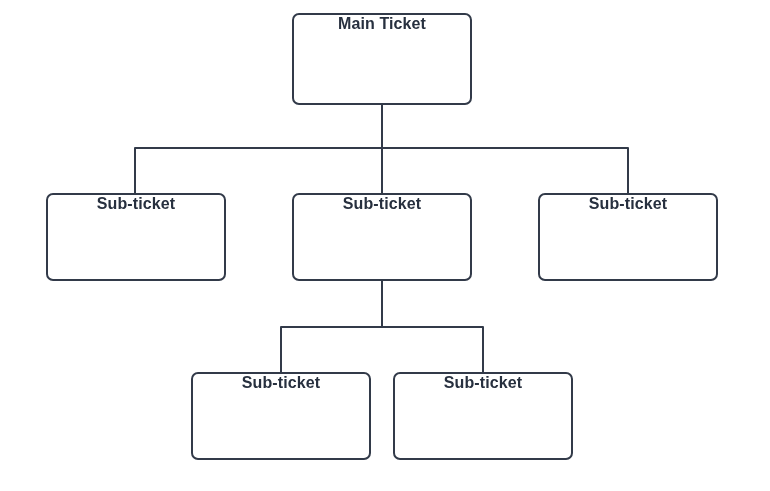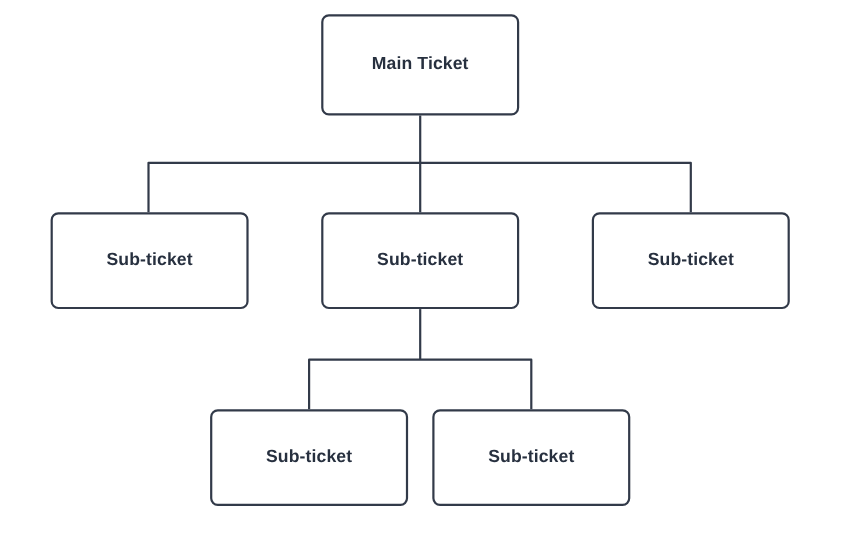--- a/index.html
+++ b/index.html
@@ -34,21 +34,21 @@
     stroke-linecap: butt;
   }
 
   .node {
     position: absolute;
     width: 180px;
     background: var(--node-fill);
     border: 2px solid var(--line);
     border-radius: 7px;
     display: flex;
-    align-items: center;
+    align-items: flex-start;
     justify-content: center;
   }
   .node .label {
     font-size: 16px;
     font-weight: bold;
     color: var(--text);
     letter-spacing: 0.1px;
   }
 
   .node-root   { left: 292px; top: 13px;  height: 92px; }

